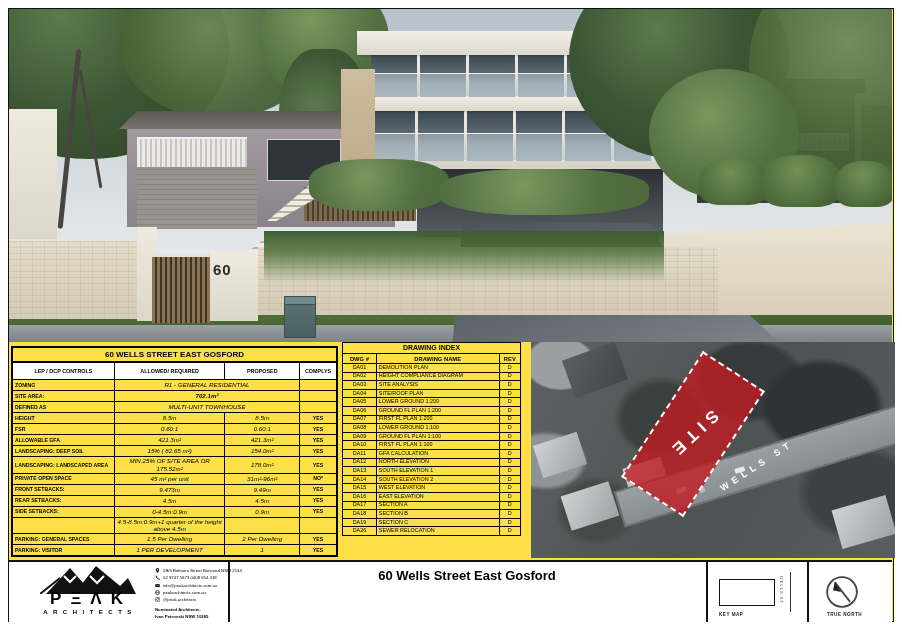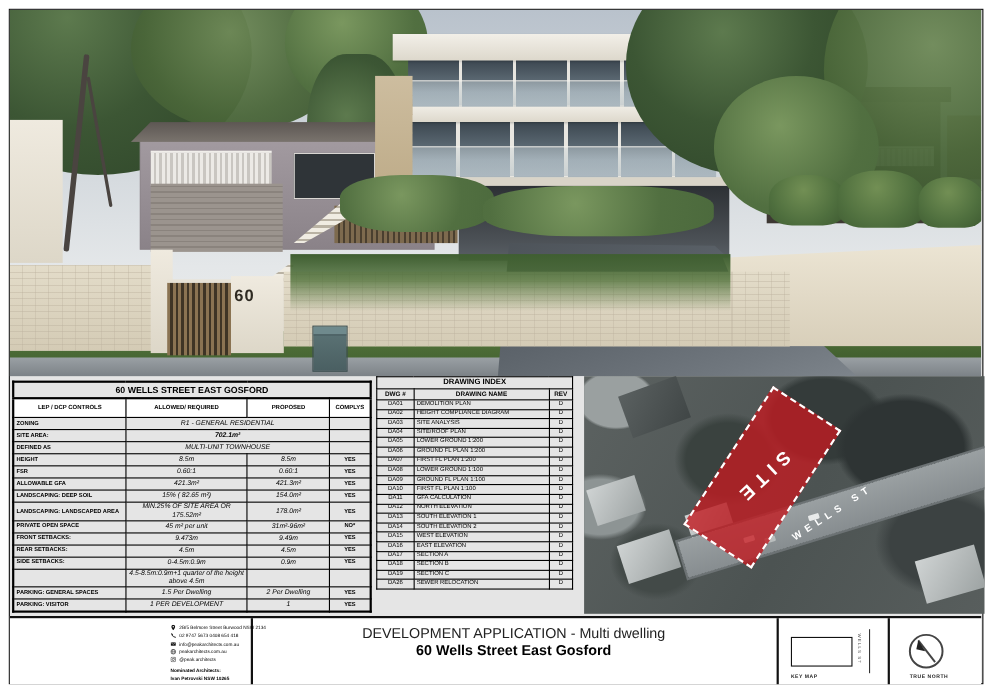--- a/index.html
+++ b/index.html
@@ -1,19 +1,19 @@
 <!DOCTYPE html>
 <html><head>
 <meta charset="utf-8">
 <style>
   html,body{margin:0;padding:0;background:#fff;}
   body{width:902px;height:630px;position:relative;overflow:hidden;
        font-family:"Liberation Sans",sans-serif;color:#000;}
   .sheet{position:absolute;left:8px;top:8px;width:886px;height:614px;
-         border:1.5px solid #111;box-sizing:border-box;background:#e5e5e5;}
+         border:1.5px solid #111;box-sizing:border-box;background:#fde047;}
 
   
   .render{position:absolute;left:0;top:0;width:883px;height:333px;overflow:hidden;background:#ccd2d8;}
   .sky{position:absolute;inset:0;background:linear-gradient(180deg,#b9c2cc 0%,#cfd5da 35%,#e4e7e9 70%,#eceeee 100%);}
   .tree{position:absolute;border-radius:50%;}
   .t-dark{background:radial-gradient(circle at 40% 35%,#5d7a4e 0%,#3c5634 45%,#2c4227 100%);}
   .t-mid{background:radial-gradient(circle at 40% 35%,#7a975f 0%,#55734394 60%,#3e5c3200 100%);background-color:#4c6a3d;}
   .t-soft{background:radial-gradient(circle at 45% 40%,#6f8a58 0%,#4a6639 55%,#37502c 100%);opacity:.95;}
   .trunk{position:absolute;background:#4a4440;border-radius:2px;}
   .hedge{position:absolute;border-radius:45% 45% 30% 30%;background:radial-gradient(circle at 45% 30%,#728f54 0%,#4f6f3e 60%,#3c5830 100%);}
@@ -459,20 +459,31 @@
       <span>SITE</span>
     </div>
     <div class="stLabel">WELLS ST</div>
   </div>
 
   <div class="titleblock">
     <div class="tb-div" style="left:219px;"></div>
     <div class="tb-div" style="left:697px;"></div>
     <div class="tb-div" style="left:798px;"></div>
 
+    <div class="logoBox">
+      <svg width="96" height="30" viewBox="0 0 96 30">
+        <polygon points="6,30 30,4 44,20 38,30" fill="#111"></polygon>
+        <polygon points="34,30 56,2 80,22 88,14 96,30" fill="#111"></polygon>
+        <polyline points="24,12 30,18 36,12" fill="none" stroke="#fff" stroke-width="2"></polyline>
+        <polyline points="50,12 57,19 64,12" fill="none" stroke="#fff" stroke-width="2"></polyline>
+        <line x1="0" y1="30" x2="20" y2="14" stroke="#111" stroke-width="2"></line>
+      </svg>
+      <div class="logoWord">PΞΛK</div>
+      <div class="logoSub">ARCHITECTS</div>
+    </div>
 
     <div class="contact">
       <div class="row">
         <svg class="cicon" viewBox="0 0 10 10">
             <path d="M5 0a3.4 3.4 0 0 0-3.4 3.4C1.6 6 5 10 5 10s3.4-4 3.4-6.6A3.4 3.4 0 0 0 5 0z" fill="#111"></path>
             <circle cx="5" cy="3.4" r="1.3" fill="#fff"></circle>
           </svg>
         <span>2B/5 Belmore Street   Burwood NSW 2134</span>
       </div>
       <div class="row">
@@ -504,21 +515,20 @@
           </svg>
         <span>@peak.architects</span>
       </div>
       <div class="nominated">
         <div>Nominated Architects:</div>
         <div>Ivan Petrovski NSW 10265</div>
       </div>
     </div>
 
     <div class="tb-title">
-      <div class="l1">DEVELOPMENT APPLICATION - Multi dwelling</div>
       <div class="l2">60 Wells Street East Gosford</div>
     </div>
 
     <div class="keymapRect"></div>
     <div class="keymapLine"></div>
     <div class="keymapSt">WELLS ST</div>
     <div class="tb-small" style="left:710px;top:50px;">KEY MAP</div>
 
     <svg class="northCircle" viewBox="0 0 40 40">
       <circle cx="20" cy="20" r="16.5" fill="none" stroke="#444" stroke-width="2"></circle>

